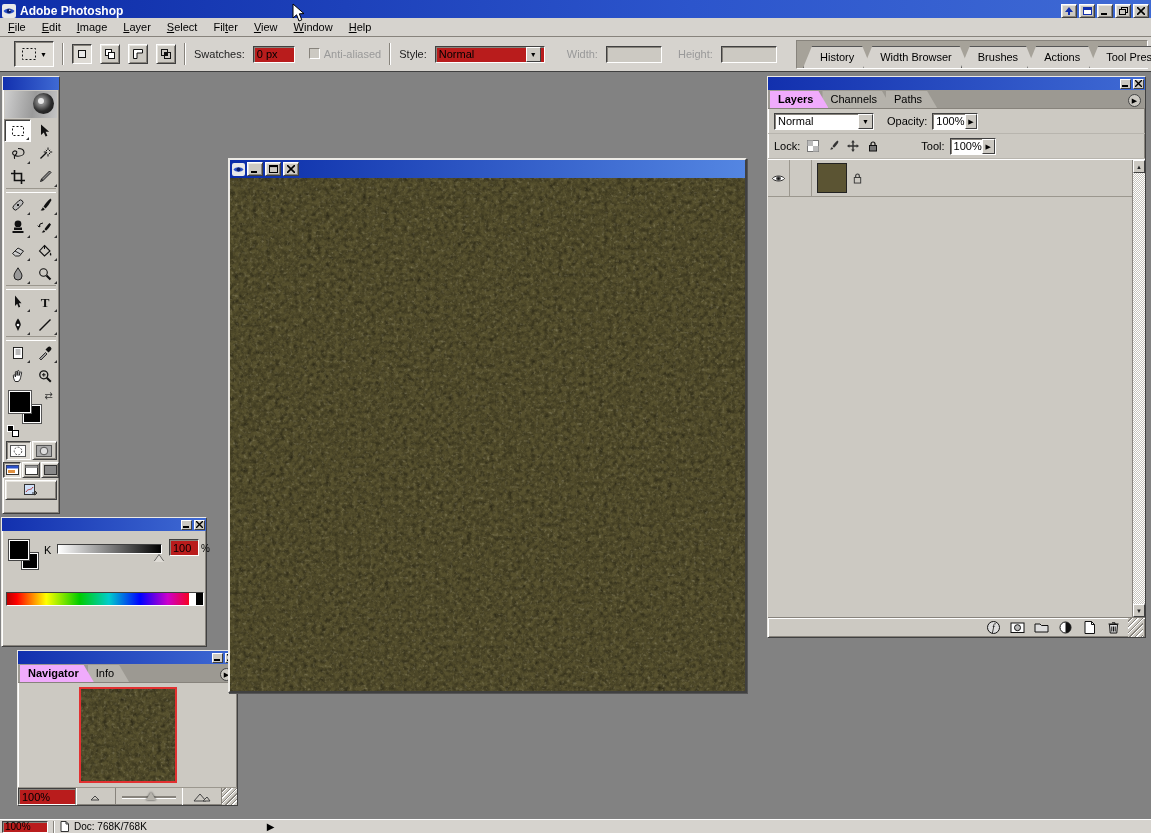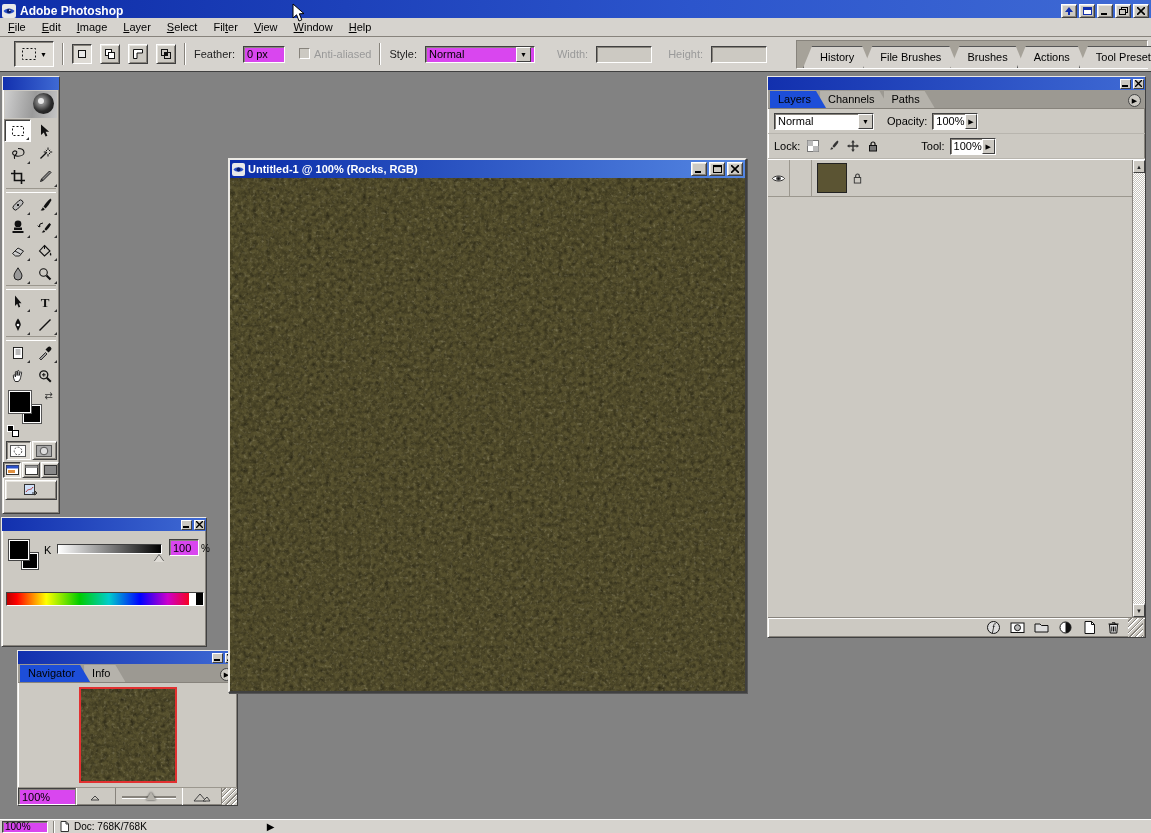--- a/index.html
+++ b/index.html
@@ -5,21 +5,21 @@
   *{box-sizing:border-box;margin:0;padding:0}
   body{font-family:"Liberation Sans",sans-serif;font-size:11px;color:#000;background:#828282}
   #screen{position:relative;width:1151px;height:833px;background:#828282;overflow:hidden}
   .abs{position:absolute}
   .flex{display:flex;align-items:flex-start}
 
   
   .win{background:#ccc9c2;border:1px solid;border-color:#eceae5 #404040 #404040 #eceae5;box-shadow:inset 1px 1px 0 #fff,inset -1px -1px 0 #87837c}
   .btn{background:#ccc9c2;border:1px solid;border-color:#fff #404040 #404040 #fff;box-shadow:inset 1px 1px 0 #e8e6e0,inset -1px -1px 0 #87837c}
   .btn.pressed{border-color:#404040 #fff #fff #404040;box-shadow:inset 1px 1px 0 #87837c;background:#dedbd5}
-  .field{background:#d946ef;border:1px solid;border-color:#404040 #fff #fff #404040;box-shadow:inset 1px 1px 0 #87837c;font:11px "Liberation Sans",sans-serif;padding:0 3px}
+  .field{background:#b91c1c;border:1px solid;border-color:#404040 #fff #fff #404040;box-shadow:inset 1px 1px 0 #87837c;font:11px "Liberation Sans",sans-serif;padding:0 3px}
   .field:disabled,.field.disabled{background:#ccc9c2;color:#888}
   input.field{outline:none}
   .groove{border-left:1px solid #87837c;border-right:1px solid #fff;width:2px;height:22px}
 
   
   #titlebar{left:0;top:0;width:1151px;height:18px;background:linear-gradient(90deg,#0e2da8,#2c55cc 60%,#3f6ad4);display:flex;align-items:flex-end;padding:0 2px;color:#fff}
   #titlebar .t{font-weight:bold;font-size:12px;margin-left:4px}
   .winbtn{width:16px;height:14px;margin-left:2px;display:flex;align-items:center;justify-content:center}
   #menubar{left:0;top:18px;width:1151px;height:19px;background:#d6d3ce;border-bottom:1px solid #87837c;display:flex;align-items:center;}
   .menu-item{padding:0 8px;line-height:19px;cursor:default}
@@ -27,21 +27,21 @@
   .ob-label{color:#222}
   .ob-label.dim{color:#999}
   #palette-well{position:absolute;right:3px;top:40px;width:352px;height:29px;background:#a6a299;border:1px solid;border-color:#87837c #fff #fff #87837c;display:flex;align-items:flex-end;padding:0 6px 0 14px}
   .pw-tab{height:22px;line-height:21px;padding:0 16px;background:#d6d3ce;border:1px solid #555;border-bottom:none;clip-path:polygon(9px 0,calc(100% - 9px) 0,100% 100%,0 100%);margin-left:-8px;white-space:nowrap}
 
   
   .ptitle{height:13px;background:linear-gradient(90deg,#1230ae,#3f6ad4);display:flex;justify-content:flex-end;align-items:center;padding:0 1px;gap:2px}
   .pbtn{width:11px;height:10px;background:#ccc9c2;border:1px solid;border-color:#fff #404040 #404040 #fff;display:flex;align-items:center;justify-content:center}
   .ptabs{height:19px;background:#9c9992;display:flex;align-items:flex-end;padding:2px 20px 0 2px;position:relative;border-bottom:1px solid #87837c}
   .ptab{height:17px;line-height:17px;padding:0 15px 0 8px;background:#b5b2ab;clip-path:polygon(0 0,calc(100% - 10px) 0,100% 100%,0 100%);margin-right:-6px;white-space:nowrap}
-  .ptab.active{background:#1d4ed8;font-weight:normal;z-index:2}
+  .ptab.active{background:#f0abfc;font-weight:bold;z-index:2}
   .pmenu{position:absolute;right:4px;top:4px;width:13px;height:13px;border-radius:50%;background:#ccc9c2;border:1px solid #444;font-size:7px;line-height:11px;text-align:center}
 
   
   #toolbox{left:2px;top:76px;width:58px;height:438px}
   #tb-logo{height:27px;margin:1px 2px;background:linear-gradient(100deg,#cfcfcf,#9a9a9a 55%,#c5c5c5);position:relative;overflow:hidden}
   #tb-logo .eye{position:absolute;right:3px;top:2px;width:21px;height:21px;border-radius:50%;background:radial-gradient(circle at 40% 40%,#888 20%,#2c2c2c 55%,#111)}
   #tb-logo .eye::after{content:"";position:absolute;left:5px;top:5px;width:6px;height:6px;border-radius:50%;background:#e8e8e8}
   .tool-grid{display:grid;grid-template-columns:27px 27px;justify-content:center}
   .tool{width:27px;height:23px;display:flex;align-items:center;justify-content:center;position:relative}
   .tool svg{width:16px;height:16px}
@@ -221,41 +221,41 @@
         </svg>
       </span>
     <span class="btn" style="width:20px;height:20px;display:flex;align-items:center;justify-content:center">
         <svg width="12" height="12" viewBox="0 0 12 12">
           <rect x="1.5" y="1.5" width="6" height="6" fill="none" stroke="#111"></rect>
           <rect x="4.5" y="4.5" width="6" height="6" fill="none" stroke="#111"></rect>
           <rect x="4.5" y="4.5" width="3" height="3" fill="#111"></rect>
         </svg>
       </span>
     <span class="groove"></span>
-    <span class="ob-label">Feather:</span>
+    <span class="ob-label">Swatches:</span>
     <input class="field" style="width: 42px; height: 17px;" value="0 px">
     <span class="flex" style="gap:4px;margin-left:6px">
       <span style="width:11px;height:11px;background:#ccc9c2;border:1px solid;border-color:#87837c #fff #fff #87837c"></span>
       <span class="ob-label dim">Anti-aliased</span>
     </span>
     <span class="groove"></span>
     <span class="ob-label">Style:</span>
     <span class="field" style="width:110px;height:17px;display:flex;align-items:center">
       <span>Normal</span>
       <span style="margin-left:auto;width:15px;height:15px;background:#ccc9c2;border:1px solid;border-color:#fff #404040 #404040 #fff;font-size:7px;text-align:center;line-height:14px">▼</span>
     </span>
     <span class="ob-label dim" style="margin-left:14px">Width:</span>
     <input class="field disabled" style="width: 56px; height: 17px;" disabled="">
     <span class="ob-label dim" style="margin-left:8px">Height:</span>
     <input class="field disabled" style="width: 56px; height: 17px;" disabled="">
   </div>
 
   <div id="palette-well">
     <span class="pw-tab">History</span>
-    <span class="pw-tab">File Brushes</span>
+    <span class="pw-tab">Width Browser</span>
     <span class="pw-tab">Brushes</span>
     <span class="pw-tab">Actions</span>
     <span class="pw-tab">Tool Presets</span>
   </div>
 
   <div id="toolbox" class="abs win">
     <div class="ptitle"></div>
     <div id="tb-logo">
         <span class="eye"></span>
       </div>
@@ -562,21 +562,20 @@
 
   <div id="doc-window" class="abs">
     <div id="doc-titlebar">
       <span style="display:flex">
         <svg width="13" height="13" viewBox="0 0 13 13">
             <rect width="13" height="13" rx="2" fill="#e8e8e8"></rect>
             <path d="M1.5 6.5 C3.5 3.5 9.5 3.5 11.5 6.5 C9.5 9.5 3.5 9.5 1.5 6.5 Z" fill="#2a50c8"></path>
             <circle cx="6.5" cy="6.5" r="2" fill="#0a1c66"></circle>
           </svg>
       </span>
-      <span class="t">Untitled-1 @ 100% (Rocks, RGB)</span>
       <span class="winbtn btn">
           <svg width="8" height="7" viewBox="0 0 8 7">
             <rect x="0" y="5" width="6" height="2" fill="#000"></rect>
           </svg>
         </span>
       <span class="winbtn btn">
           <svg width="9" height="8" viewBox="0 0 9 8">
             <rect x="0.5" y="0.5" width="8" height="7" fill="none" stroke="#000"></rect>
             <rect x="0.5" y="0.5" width="8" height="1.6" fill="#000"></rect>
           </svg>

